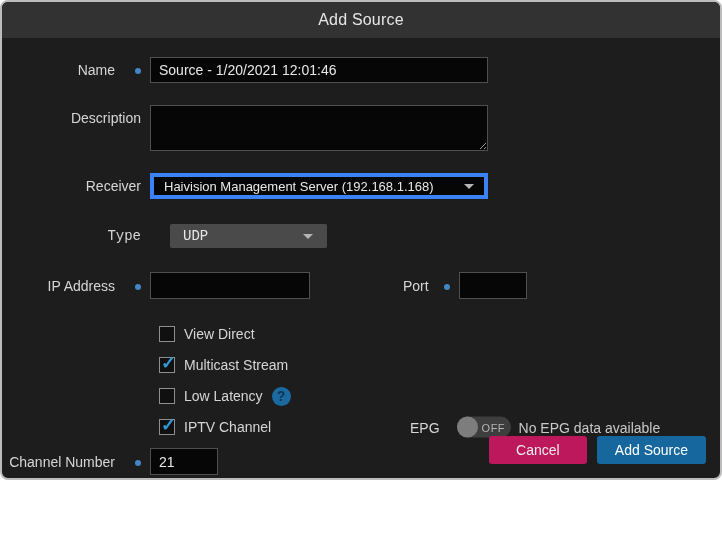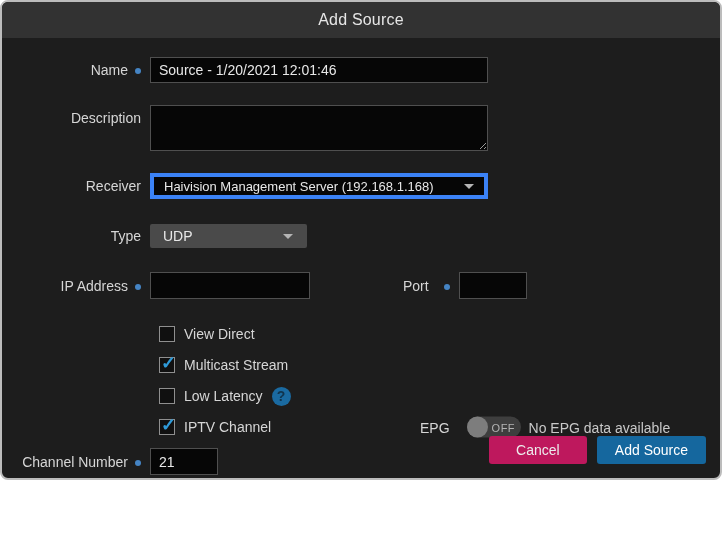--- a/index.html
+++ b/index.html
@@ -21,21 +21,21 @@
     display: flex; align-items: center; justify-content: center;
   }
   .dialog-title {
     color: #e6e6e6; font-size: 16px; letter-spacing: 0.2px;
   }
 
   .row { display: flex; align-items: center; }
   .label-wrap {
     width: 148px; flex: 0 0 148px;
     display: flex; justify-content: flex-end; align-items: center;
-    gap: 7px; padding-right: 9px;
+    gap: 20px; padding-right: 9px;
   }
   .field-label { color: #d6d6d6; font-size: 14px; white-space: nowrap; }
   .req-dot {
     width: 6px; height: 6px; border-radius: 50%;
     background: #4584c4; flex: 0 0 6px; margin-top: 2px;
   }
 
   input[type="text"], textarea {
     background: #060606;
     border: 1px solid #4f4f4f;
@@ -48,21 +48,21 @@
   .name-input  { width: 338px; height: 26px; }
   .desc-textarea { width: 338px; height: 46px; resize: both; padding: 4px 8px; }
   .ip-input    { width: 160px; height: 27px; }
   .port-input  { width: 68px;  height: 27px; margin-left: 9px; }
   .channel-input { width: 68px; height: 27px; }
 
   .row-name     { margin-top: 19px; }
   .row-desc     { margin-top: 22px; align-items: flex-start; }
   .row-desc .label-wrap { margin-top: 5px; }
   .row-receiver { margin-top: 22px; }
-  .row-type     { margin-top: 25px; }
+  .row-type     { margin-top: 25px; font-family: Liberation Mono, monospace; }
   .row-ip       { margin-top: 24px; }
   .row-channel  { margin-top: 4px; }
 
   .port-label-wrap {
     margin-left: 93px;
     display: flex; align-items: center; gap: 15px;
   }
 
   .select-box {
     position: relative;
@@ -71,21 +71,21 @@
     border: 4px solid #3b82f6;
     color: #e8e8e8; font-size: 13px;
     display: flex; align-items: center;
     padding: 0 26px 0 10px;
     cursor: pointer;
   }
   .select-receiver { width: 338px; }
   .select-type {
     width: 157px; height: 24px;
     background: #4a4a4a; border: none; border-radius: 2px;
-    font-size: 14px; padding-left: 13px;
+    font-size: 14px; padding-left: 13px; margin-left: 20px;
   }
   .caret {
     position: absolute; right: 10px; top: 50%;
     margin-top: -2px;
     width: 0; height: 0;
     border-left: 5px solid transparent;
     border-right: 5px solid transparent;
     border-top: 5px solid #b5b5b5;
   }
   .select-type .caret { right: 14px; }
@@ -109,21 +109,21 @@
 
   .help-icon {
     width: 19px; height: 19px; border-radius: 50%;
     background: #1a6aa1;
     color: #10344d; font-size: 14px; font-weight: bold;
     display: flex; align-items: center; justify-content: center;
     margin-left: 9px; cursor: pointer;
   }
 
   .epg-cluster {
-    position: absolute; left: 261px; top: 50%;
+    position: absolute; left: 251px; top: 50%;
     transform: translateY(-50%);
     display: flex; align-items: center;
   }
   .epg-label { color: #d6d6d6; font-size: 14px; margin-right: 17px; }
   .toggle {
     width: 54px; height: 21px; border-radius: 11px;
     background: #3e3e3e; position: relative; cursor: pointer;
     flex: 0 0 54px;
   }
   .toggle-knob {

